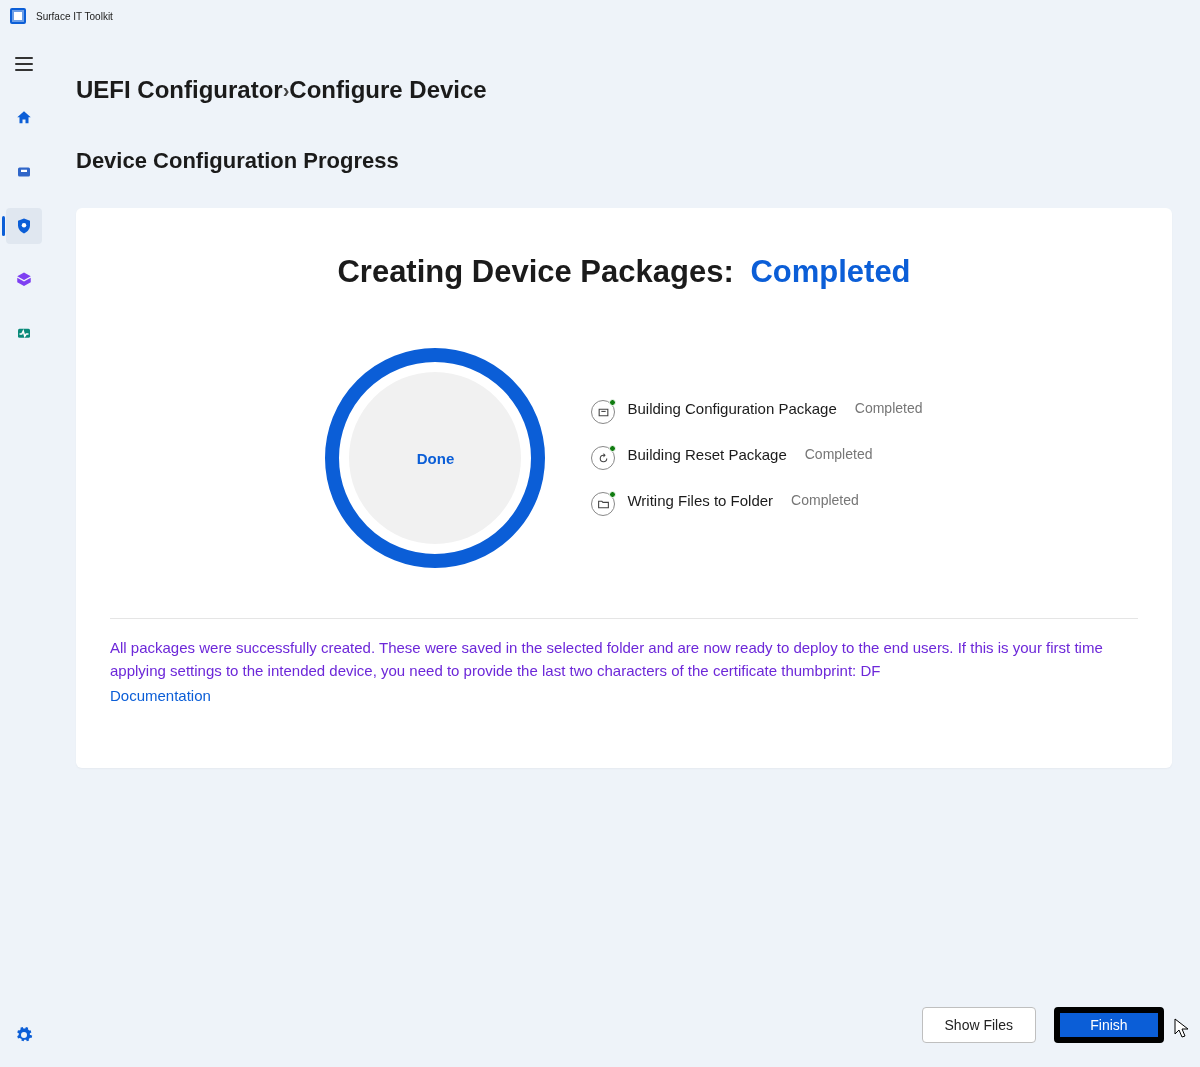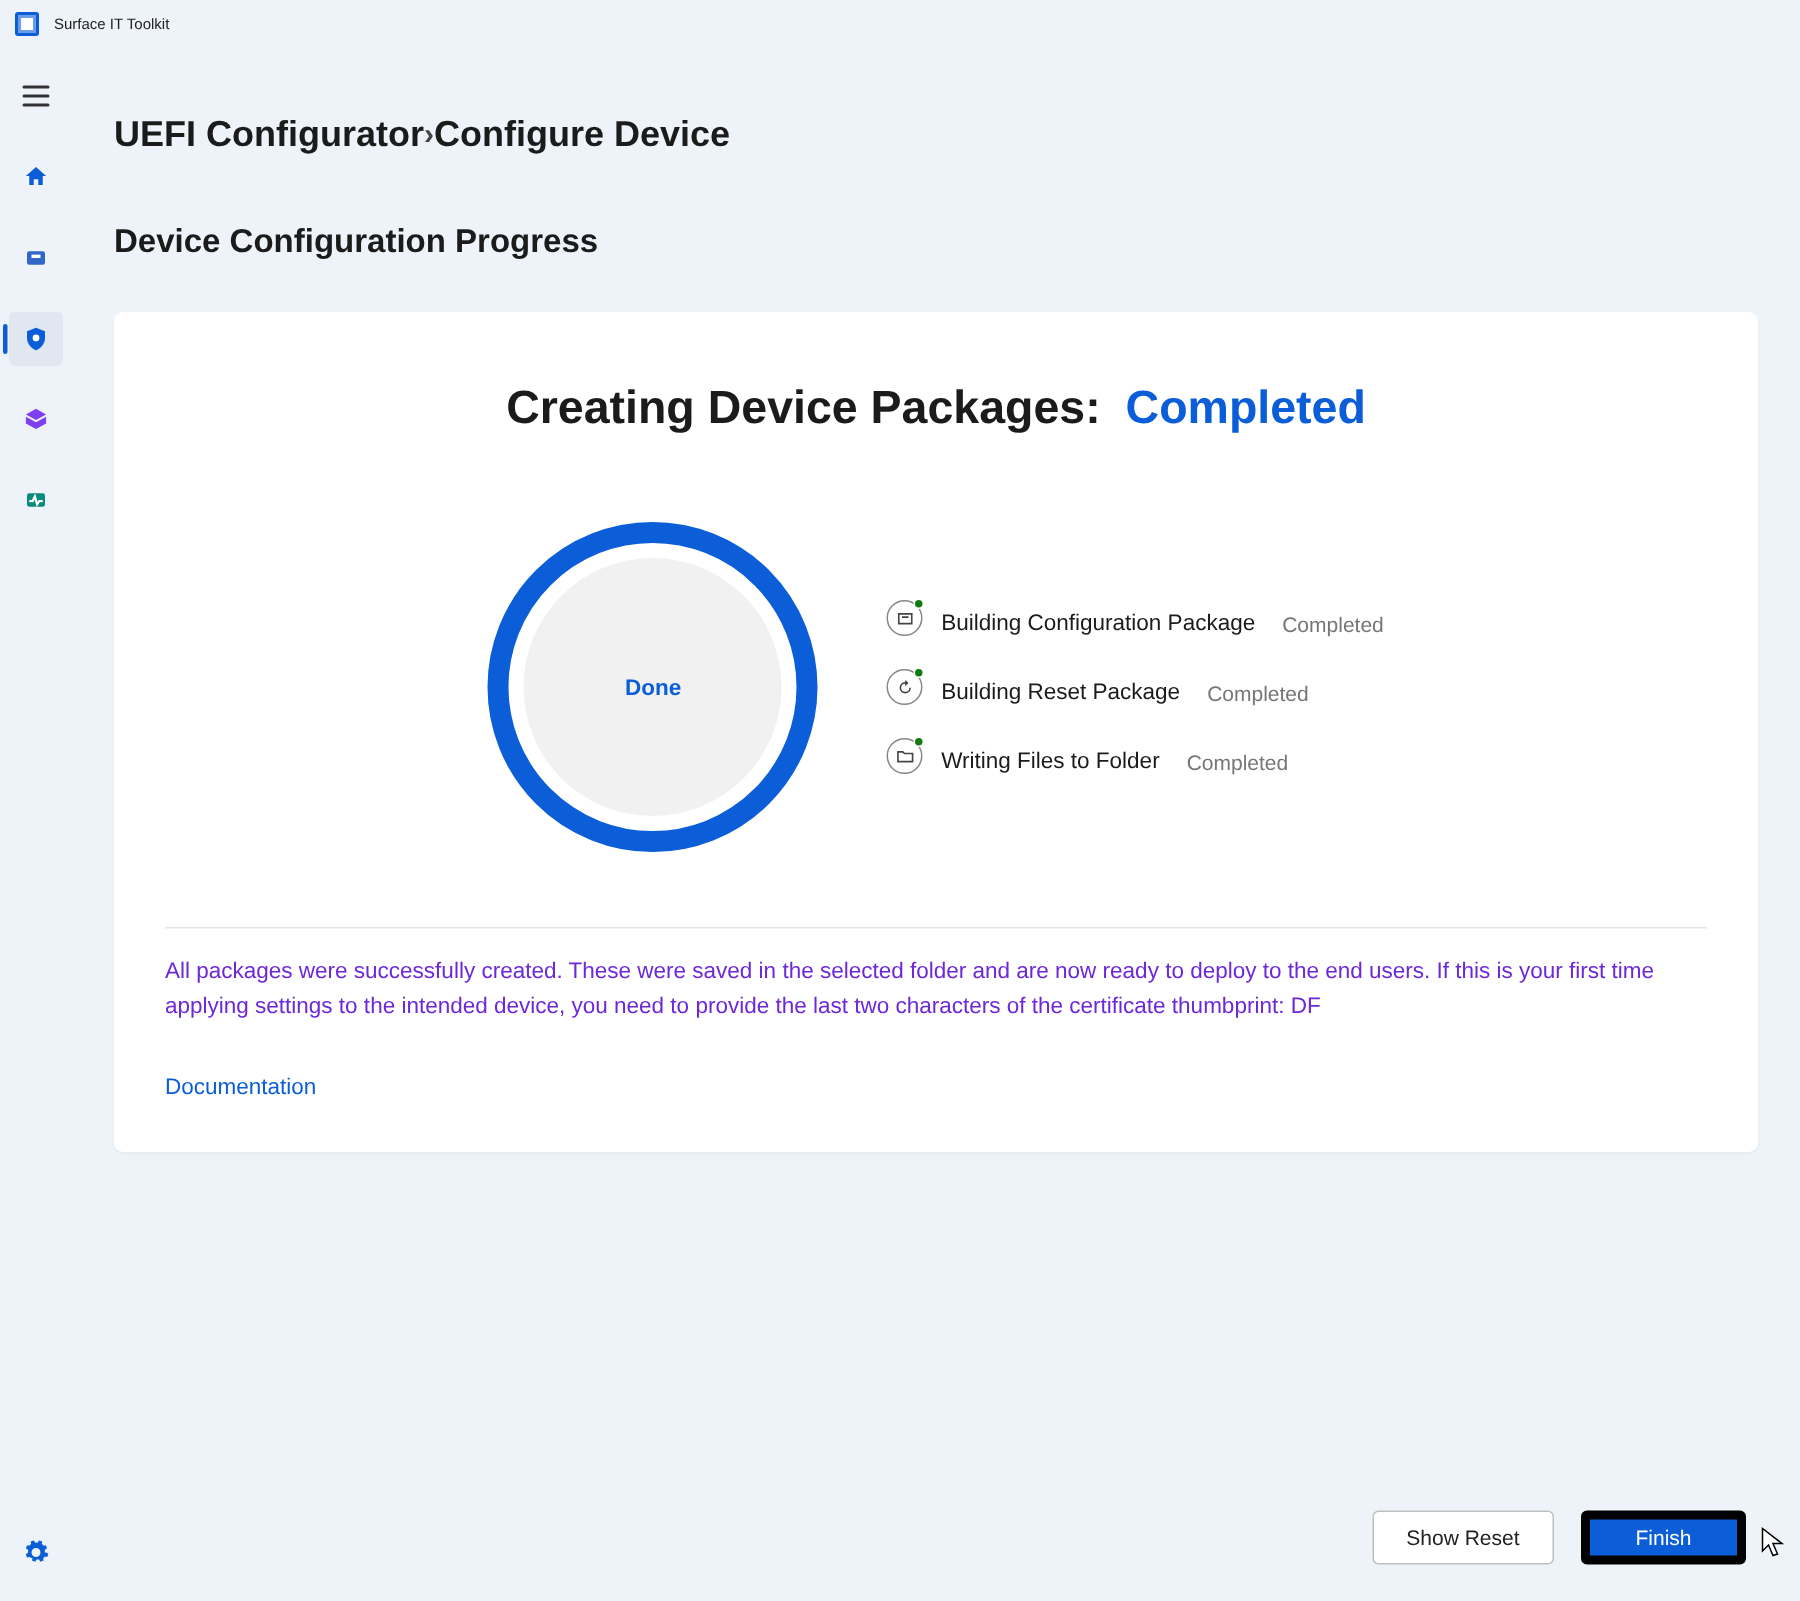--- a/index.html
+++ b/index.html
@@ -151,21 +151,21 @@
     font-size:15px;
   }
 
   .steps {
     display:flex;
     flex-direction:column;
     gap:22px;
   }
   .step {
     display:flex;
-    align-items:flex-end;
+    align-items:flex-start;
     gap:12px;
     font-size:15px;
   }
   .step .step-icon {
     width:24px; height:24px;
     border:1px solid #888;
     border-radius:50%;
     position:relative;
     display:flex; align-items:center; justify-content:center;
     background:#fff;
@@ -183,21 +183,21 @@
     height:1px;
     background:#e5e5e5;
     margin: 50px 0 18px 0;
   }
   .summary-text {
     font-size:15px;
     line-height:1.5;
     color:#6d28d9;
   }
   .doc-link {
-    margin-top:34px;
+    margin-top:5px;
     color:#0b5ed7;
     font-size:15px;
     cursor:pointer;
     display:inline-block;
   }
 
   
   .footer {
     position:absolute;
     bottom: 24px;
@@ -349,21 +349,21 @@
           </div>
         </div>
       </div>
 
       <div class="divider"></div>
       <div class="summary-text">All packages were successfully created. These were saved in the selected folder and are now ready to deploy to the end users. If this is your first time applying settings to the intended device, you need to provide the last two characters of the certificate thumbprint: DF</div>
       <a class="doc-link">Documentation</a>
     </div>
 
     <div class="footer">
-      <div class="btn btn-secondary">Show Reset</div>
+      <div class="btn btn-secondary">Show Files</div>
       <div class="btn btn-primary">Finish</div>
     </div>
 
     <div class="cursor">
       <svg width="16" height="20" viewBox="0 0 16 20">
           <path d="M1 1l0 15 4-4 3 7 3-1-3-7 6 0z" fill="#fff" stroke="#000" stroke-width="1"></path>
         </svg>
     </div>
   </div>
 </div>

